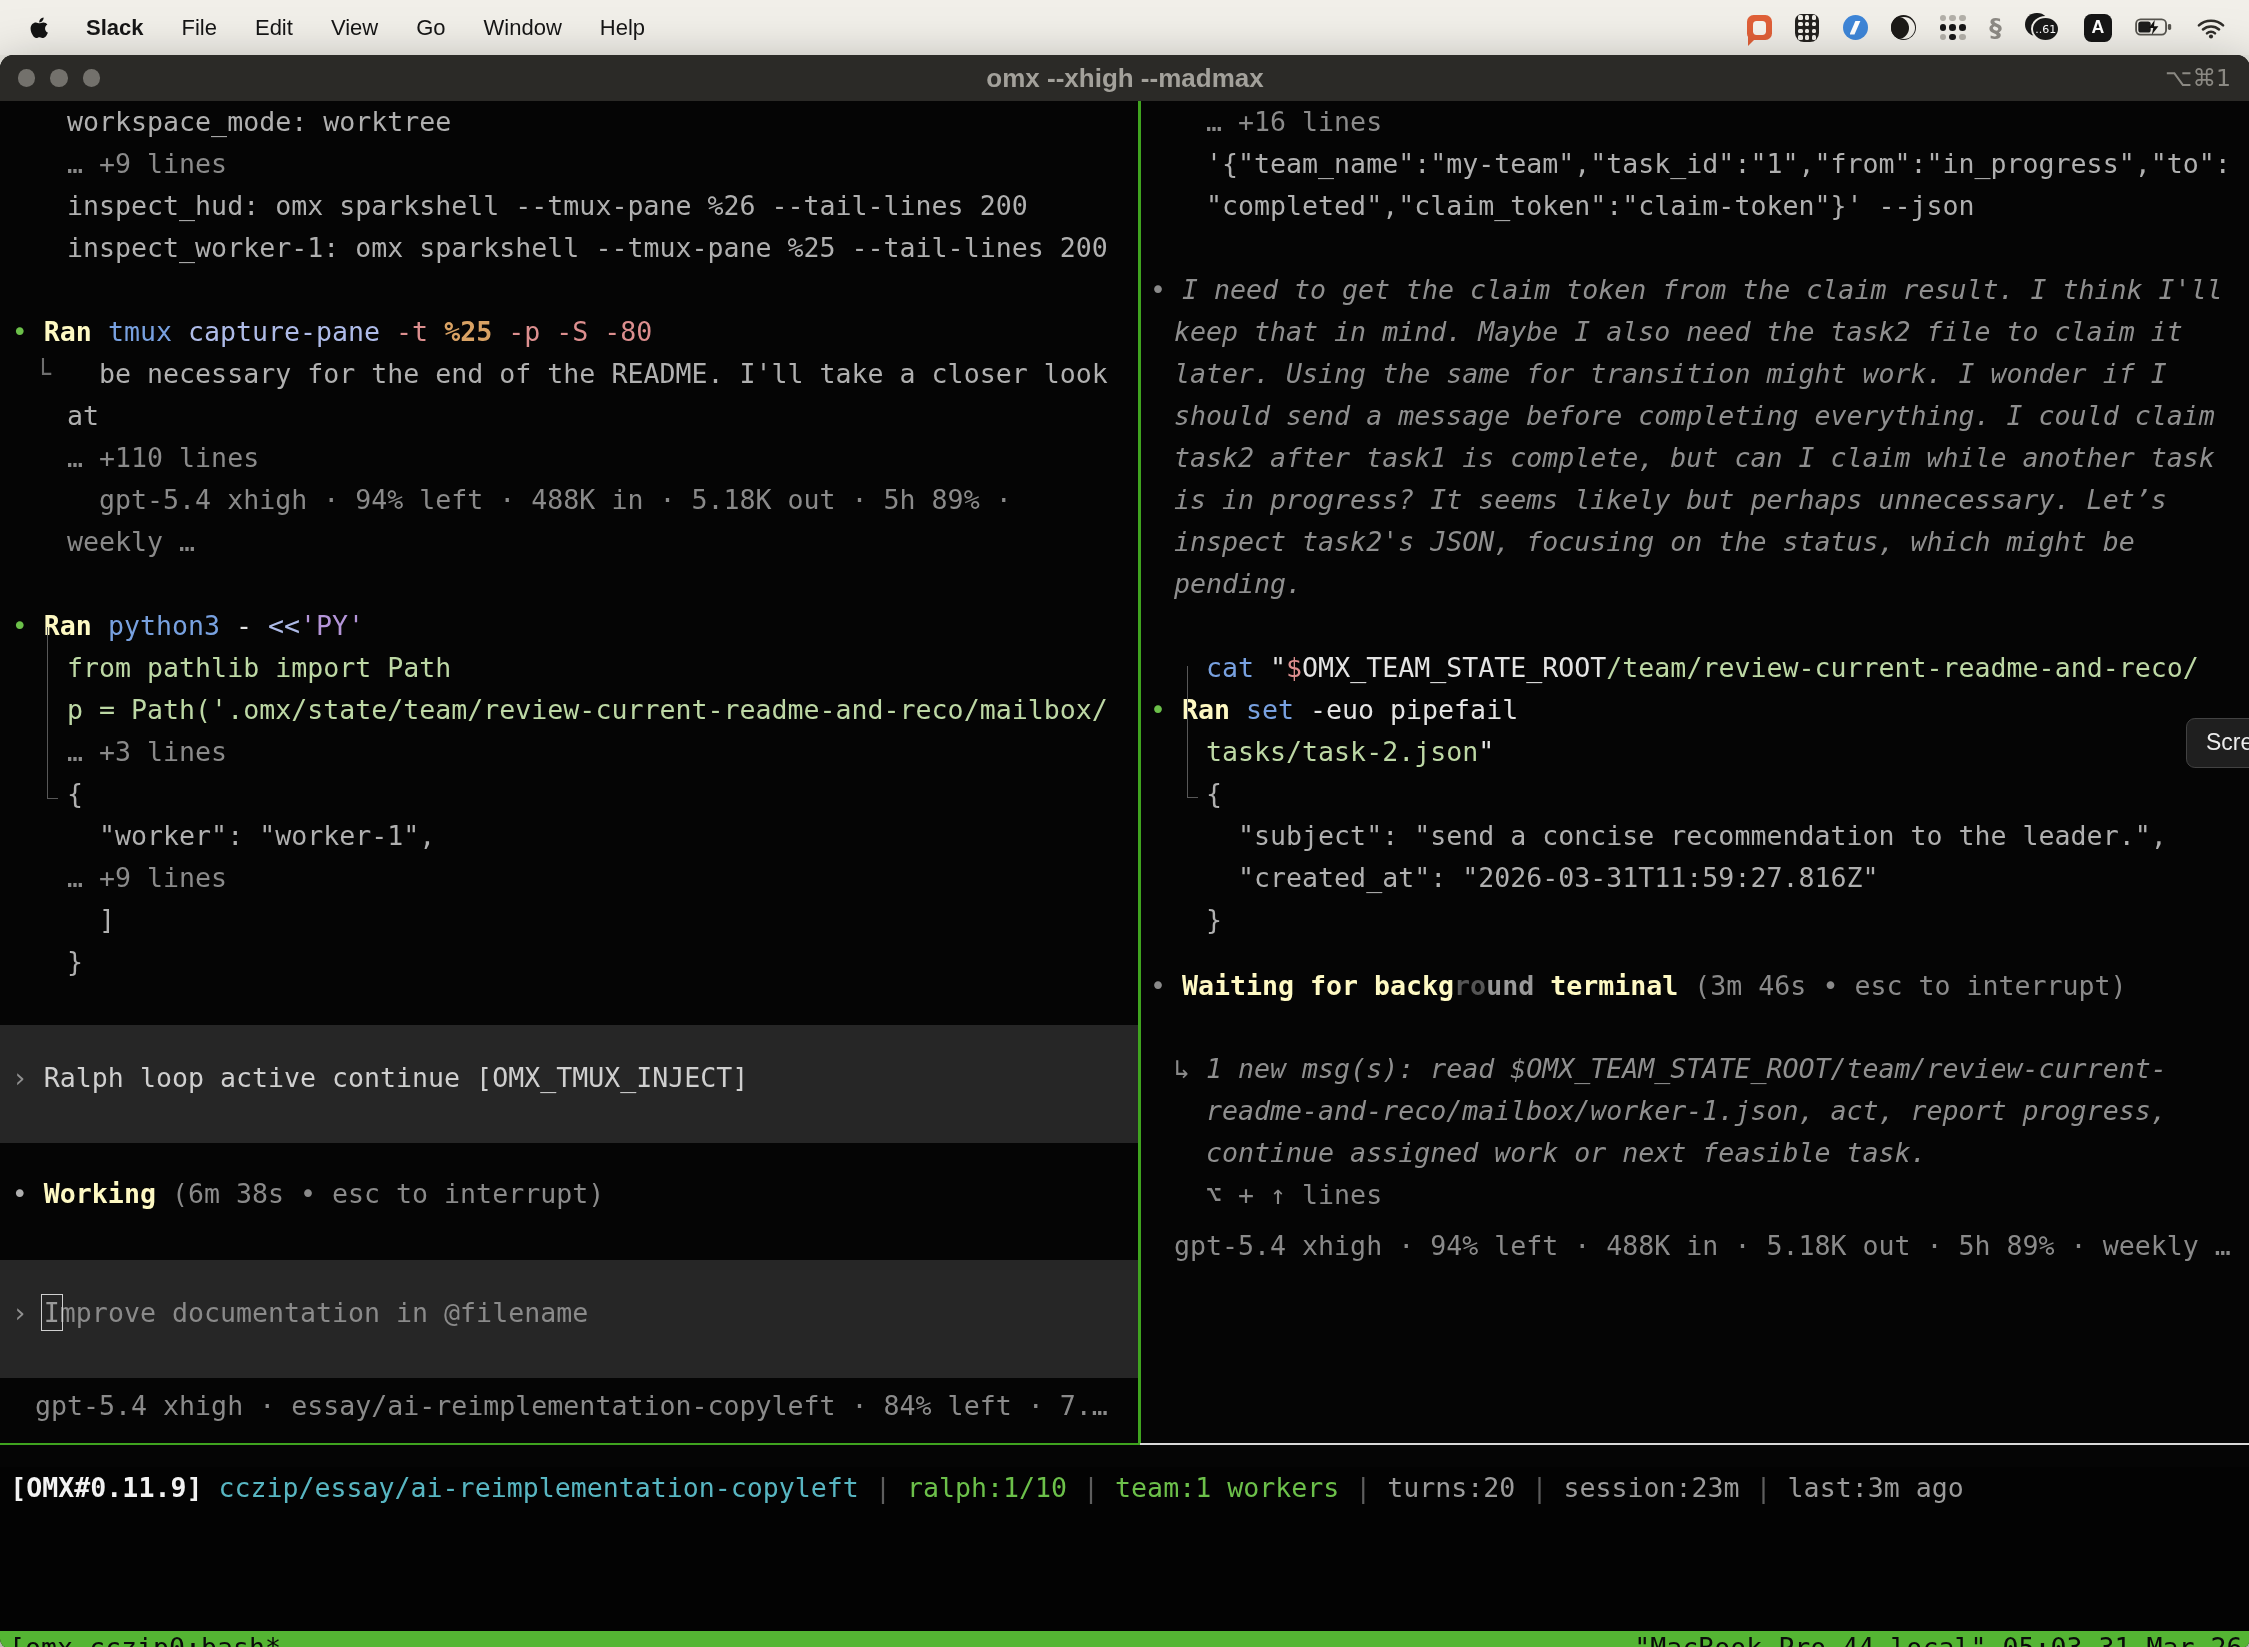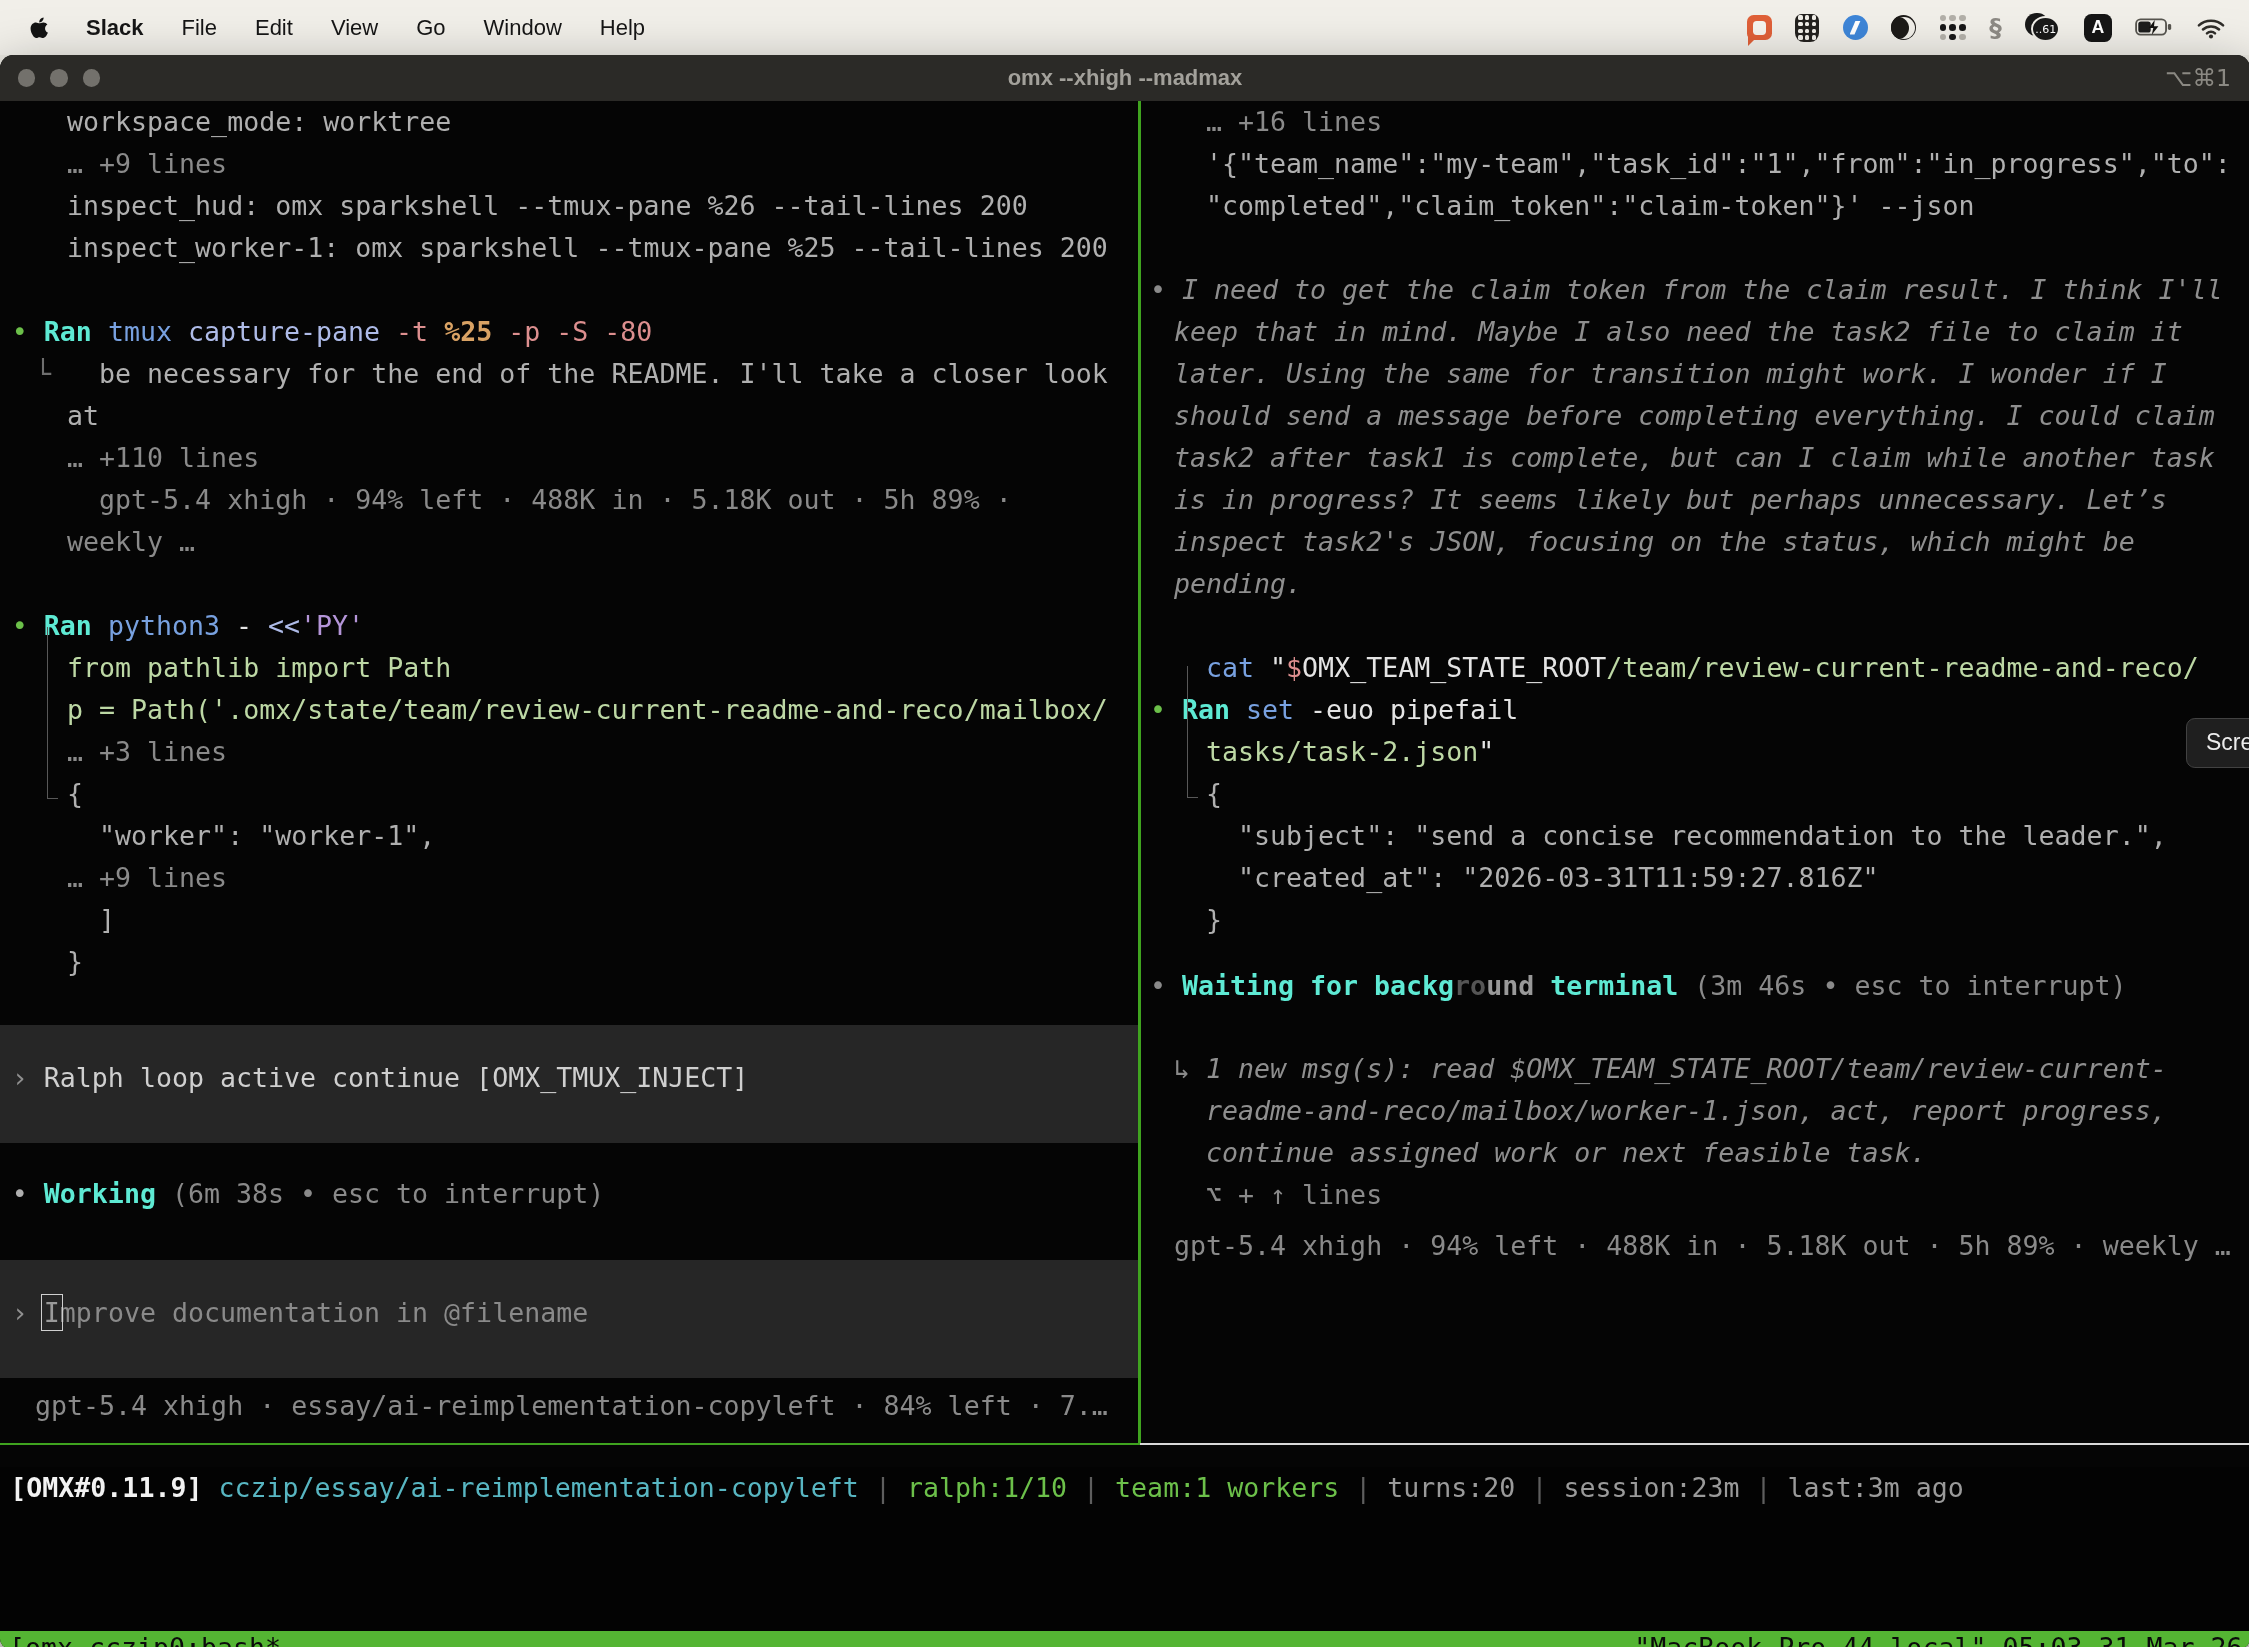--- a/index.html
+++ b/index.html
@@ -45,39 +45,39 @@
 
   
   .window{
     position:absolute;left:0;top:55px;width:2250px;height:1593px;
     background:#050505;border-radius:13.3px 13.3px 8.9px 8.9px;overflow:hidden;
     box-shadow:0 22px 59px rgba(0,0,0,.5);
   }
   .titlebar{height:46px;background:#2b2a27;position:relative;display:flex;align-items:center;}
   .lights{display:flex;gap:14.8px;padding-left:17.7px;}
   .light{width:17.7px;height:17.7px;border-radius:50%;background:#73716c;}
-  .win-title{position:absolute;left:0;right:0;text-align:center;font-family:"Liberation Sans",sans-serif;font-weight:700;font-size:22px;color:#a3a19b;}
+  .win-title{position:absolute;left:0;right:0;text-align:center;font-family:"Liberation Sans",sans-serif;font-weight:700;font-size:26px;color:#a3a19b;}
   .win-shortcut{position:absolute;right:19px;font-family:"DejaVu Sans",sans-serif;font-size:23.6px;color:#8b8983;}
 
   .content{display:flex;height:1342px;}
   .pane{position:relative;overflow:hidden;}
   .pane-left{width:1138px;}
   .divider{width:3px;background:#3fa31f;}
   .pane-right{flex:1;}
 
   .row{height:42px;line-height:42px;font-size:26.6px;white-space:pre;padding-left:35px;color:#b0b0b0;overflow:hidden;}
   .pane-right .row{padding-left:33px;}
   .row.hang{padding-left:11.8px;}
   .pane-right .row.hang{padding-left:8.9px;}
   .row.band{height:118px;background:#262626;padding-top:32px;padding-left:11.8px;box-sizing:border-box;}
   .pane-right .row.band{padding-left:7.4px;}
   .sp{width:100%;}
 
   .out{color:#b0b0b0;} .dim{color:#8a8a8a;}
-  .b{color:#5eead4;font-weight:bold;} .wht{color:#e4e4e4;}
+  .b{color:#fef9c3;font-weight:bold;} .wht{color:#e4e4e4;}
   .gr{color:#6cc04a;} .blue{color:#78a1e0;} .peri{color:#aebbe8;}
   .sal{color:#dd8f8f;} .org{color:#d9a264;font-weight:bold;} .vio{color:#b495d8;}
   .grn{color:#bdd8a5;} .ital{color:#8f8f8f;font-style:italic;}
   .tree{color:#6e6e6e;} .sh1{color:#999999;} .sh2{color:#555555;}
   .chev{color:#8f8f8f;} .bandtxt{color:#cfcfcf;} .ph{color:#8a8a8a;} .ph2{color:#9b9b9b;}
   .cursor{color:#9a9a9a;outline:1.5px solid #d0d0d0;outline-offset:2.2px;}
 
   .guide{position:absolute;border-left:1.5px solid #585858;border-bottom:1.5px solid #585858;width:10.3px;}
   .guide-left{left:47px;top:526px;height:171px;}
   .guide-right{left:46px;top:565px;height:131px;}

